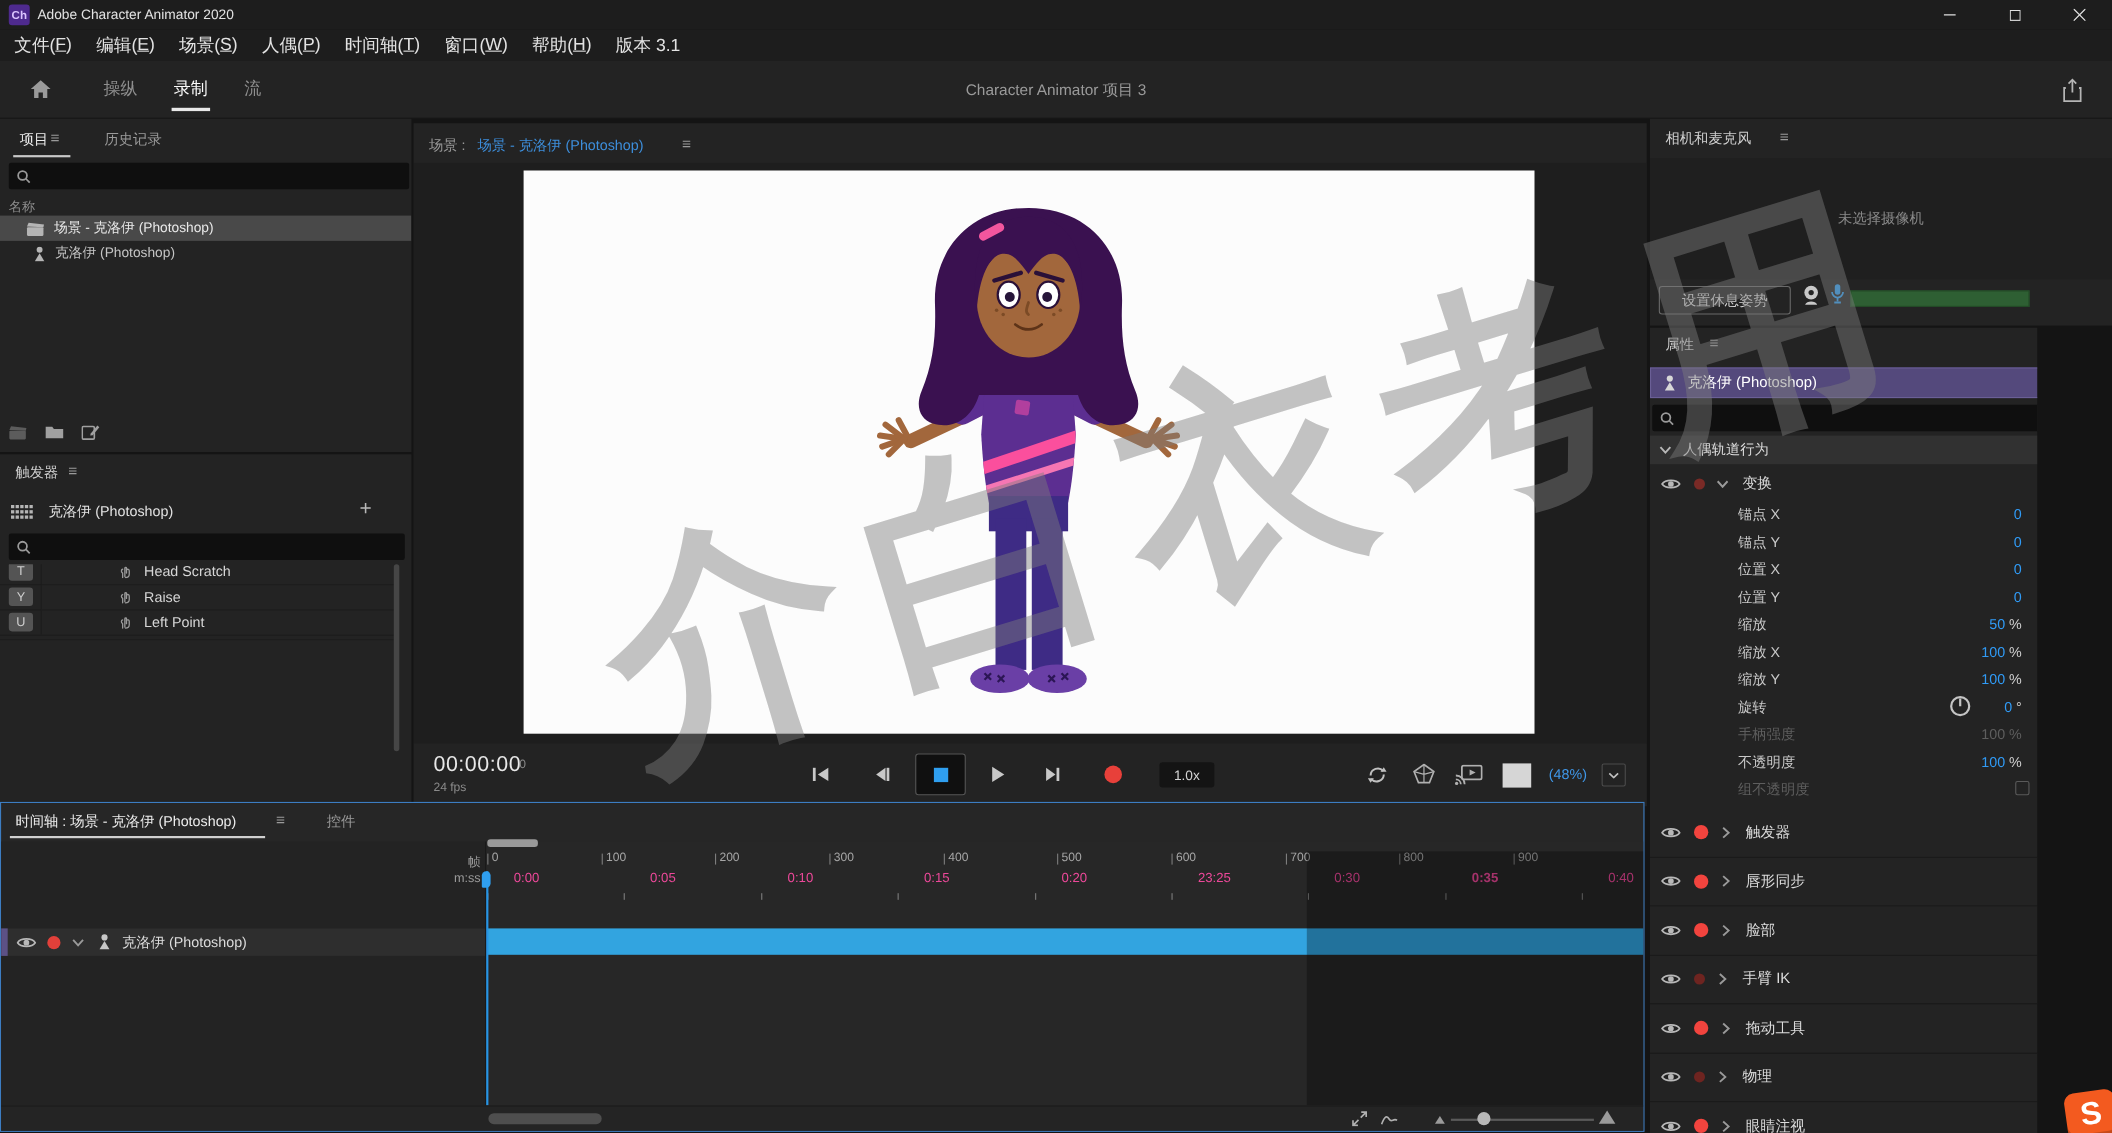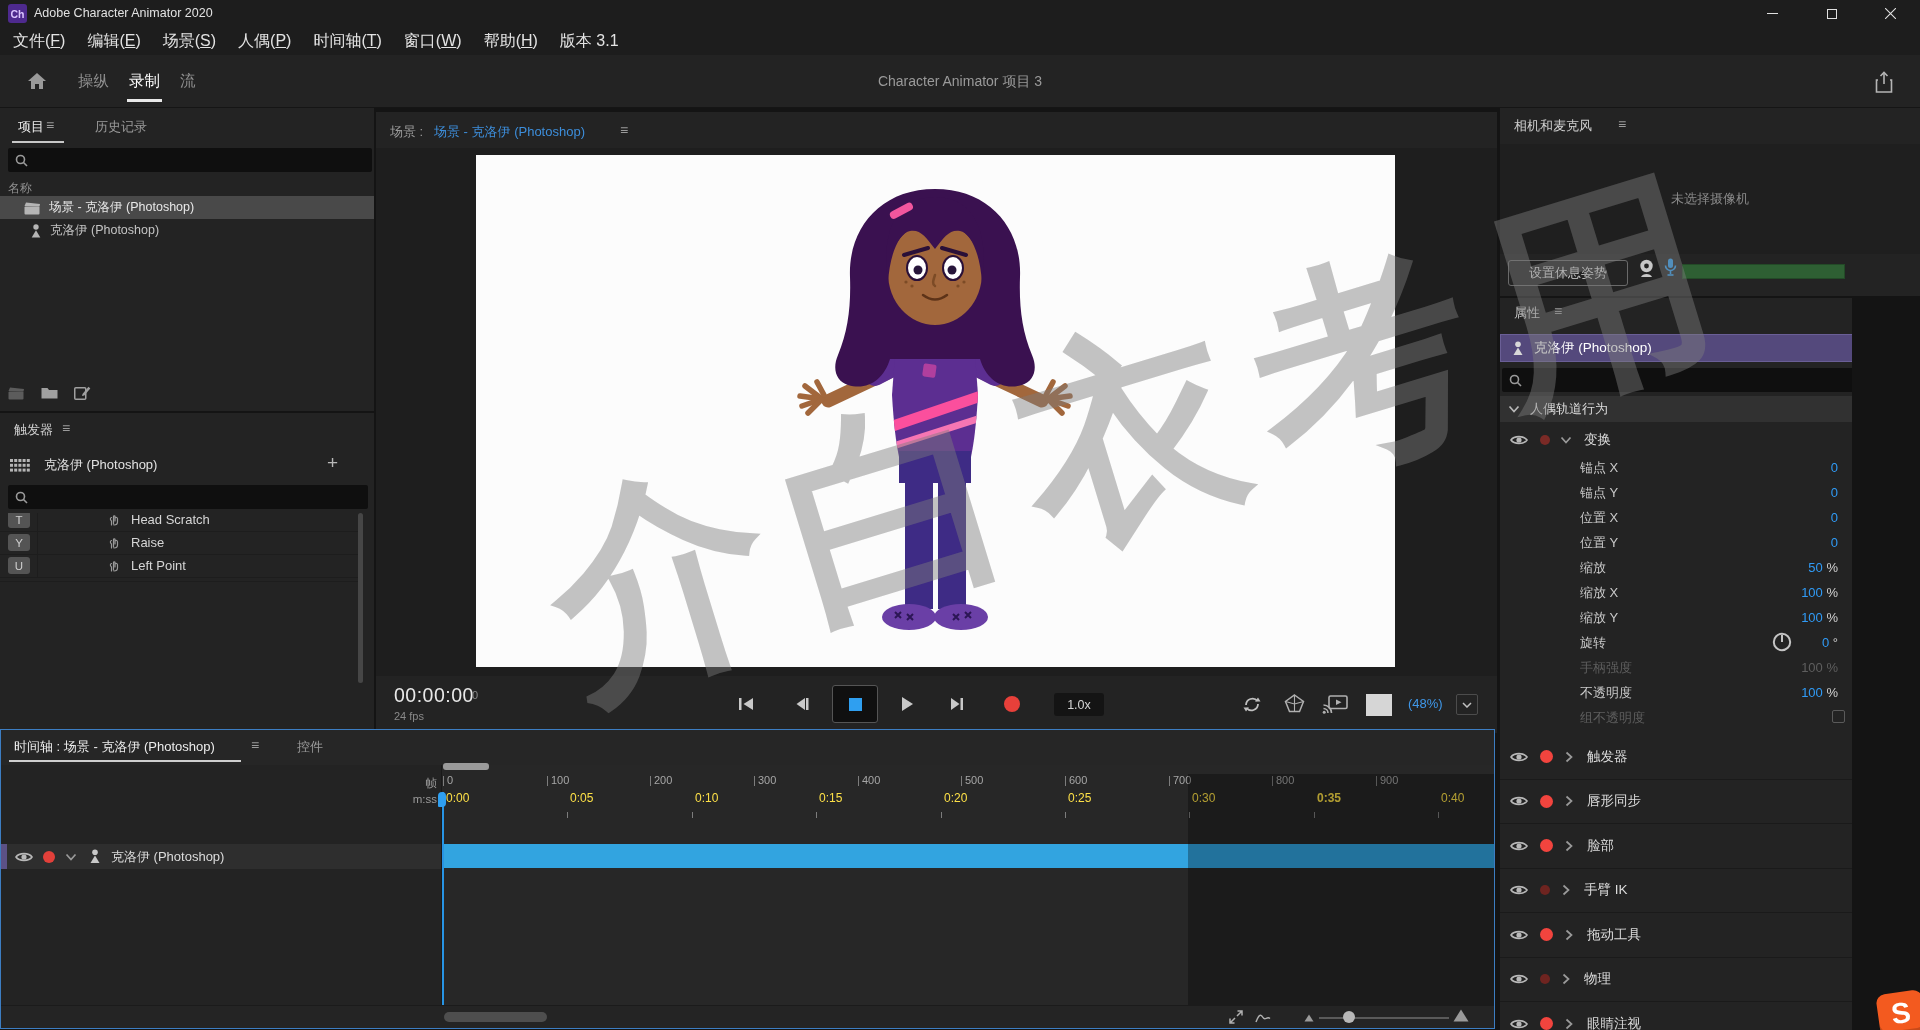--- a/index.html
+++ b/index.html
@@ -17,21 +17,21 @@
   .win-controls{position:absolute;right:0;top:0;height:27px;display:flex;}
   .win-btn{width:59px;height:27px;display:flex;align-items:center;justify-content:center;}
 
   
   .menubar{position:absolute;left:0;top:27px;width:1920px;height:28px;background:#1d1d1d;display:flex;align-items:stretch;padding-left:2px;}
   .menu-item{padding:0 11px;font-size:16px;color:#e3e3e3;display:flex;align-items:center;white-space:nowrap;}
   .menu-item u{text-decoration:underline;}
 
   
   .wsbar{position:absolute;left:0;top:55px;width:1920px;height:53px;background:#232323;border-bottom:1px solid #151515;box-sizing:border-box;}
-  .ws-tabs{position:absolute;left:76px;top:0;height:52px;display:flex;align-items:flex-end;gap:16px;}
+  .ws-tabs{position:absolute;left:92px;top:0;height:52px;display:flex;align-items:flex-start;gap:29px;}
   .ws-tab{font-size:15.5px;color:#8f8f8f;position:relative;padding:15px 2px;cursor:default;}
   .ws-tab.active{color:#fafafa;}
   .ws-tab.active::after{content:"";position:absolute;left:0;right:0;bottom:5px;height:3px;background:#e8e8e8;}
   .ws-title{position:absolute;left:0;right:0;top:18px;text-align:center;font-size:14px;color:#9a9a9a;}
 
   
   .panel{position:absolute;background:#232323;overflow:hidden;}
   #project-panel{left:0;top:108px;width:374px;height:303px;}
   #triggers-panel{left:0;top:413px;width:374px;height:316px;}
   #scene-panel{left:376px;top:112px;width:1121px;height:621px;}
@@ -125,21 +125,21 @@
   
   .tl-title{position:absolute;left:13px;top:8px;font-size:13px;color:#ececec;}
   .tl-underline{position:absolute;left:8px;top:30px;width:232px;height:2px;background:#cfcfcf;}
   .tl-controls-tab{position:absolute;left:296px;top:8px;font-size:13px;color:#9a9a9a;}
   .tl-left{position:absolute;left:0;top:35px;width:440px;height:240px;background:#232323;}
   .tl-right{position:absolute;left:440px;top:35px;width:1053px;height:240px;background:#272727;border-left:1px solid #191919;box-sizing:border-box;}
   .minibar{position:absolute;left:442px;top:33px;width:46px;height:7px;background:#9a9a9a;border-radius:3px;}
   #ruler{position:absolute;left:441px;top:44px;width:1052px;height:48px;}
   .f-tick{position:absolute;top:2px;width:1px;height:10px;background:#7d7d7d;}
   .f-label{position:absolute;top:0;font-size:11px;color:#a6a6a6;}
-  .t-label{position:absolute;top:17px;font-size:12px;color:#fde047;}
+  .t-label{position:absolute;top:17px;font-size:12px;color:#ec4899;padding-left:21px;}
   .t-tick{position:absolute;top:38px;width:1px;height:6px;background:#7d7d7d;}
   .ruler-side{position:absolute;width:40px;text-align:right;font-size:11.5px;color:#9a9a9a;}
   .track-row-left{position:absolute;left:0;top:114px;width:440px;height:25px;background:#2e2e2e;display:flex;align-items:center;}
   .track-row-left::before{content:"";position:absolute;left:0;top:0;width:6px;height:25px;background:#5c5186;}
   .track-row-left .trklabel{margin-left:10px;font-size:13px;color:#dcdcdc;}
   .track-bar{position:absolute;left:442px;top:114px;width:1051px;height:24px;background:#32a4e0;}
   .dim-overlay{position:absolute;top:44px;height:231px;background:rgba(0,0,0,0.30);}
   .playhead-line{position:absolute;left:441px;top:62px;width:2px;height:213px;background:#2794e4;}
   .playhead-pin{position:absolute;left:437px;top:62px;width:8px;height:15px;background:#2f9ff0;border-radius:4px 4px 4px 1px;}
   .tl-bottom{position:absolute;left:0;top:275px;width:1493px;height:23px;background:#242424;border-top:1px solid #1b1b1b;}
@@ -760,21 +760,21 @@
         <div class="t-label" style="left: 4px;">0:00</div>
         <div class="t-tick" style="left: 1px;"></div>
         <div class="t-label" style="left: 128px;">0:05</div>
         <div class="t-tick" style="left: 125px;"></div>
         <div class="t-label" style="left: 253px;">0:10</div>
         <div class="t-tick" style="left: 250px;"></div>
         <div class="t-label" style="left: 377px;">0:15</div>
         <div class="t-tick" style="left: 374px;"></div>
         <div class="t-label" style="left: 502px;">0:20</div>
         <div class="t-tick" style="left: 499px;"></div>
-        <div class="t-label" style="left: 626px;">0:25</div>
+        <div class="t-label" style="left: 626px;">23:25</div>
         <div class="t-tick" style="left: 623px;"></div>
         <div class="t-label" style="left: 750px;">0:30</div>
         <div class="t-tick" style="left: 747px;"></div>
         <div class="t-label" style="left: 875px; font-weight: bold;">0:35</div>
         <div class="t-tick" style="left: 872px;"></div>
         <div class="t-label" style="left: 999px;">0:40</div>
         <div class="t-tick" style="left: 996px;"></div>
       </div>
 
     <div class="track-row-left">

